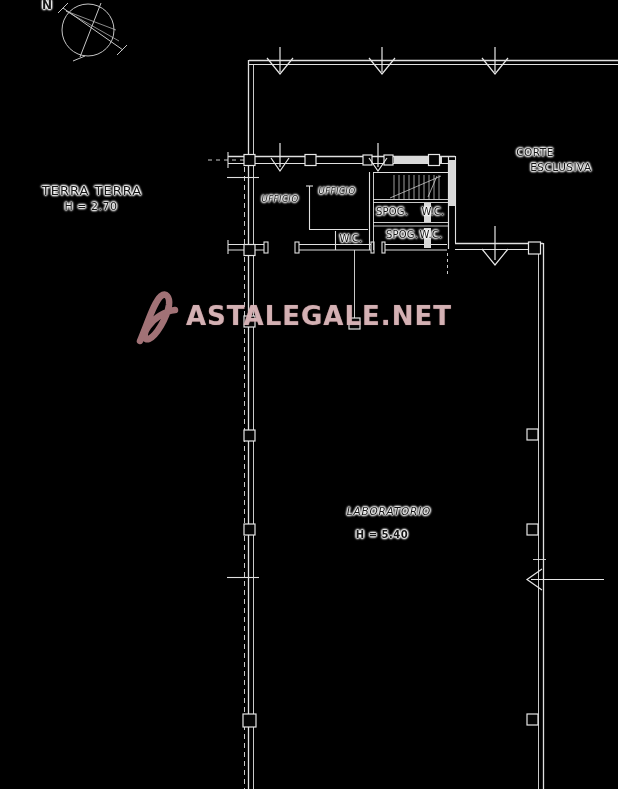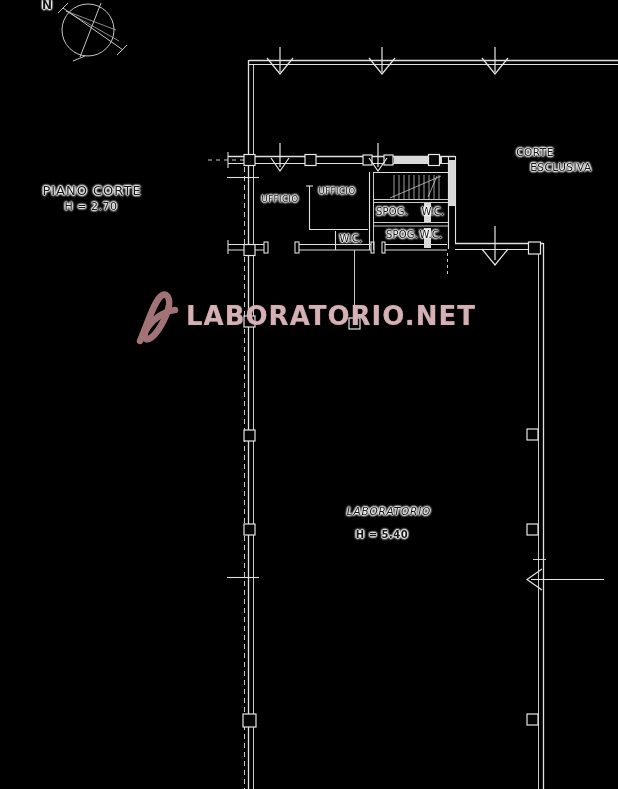--- a/index.html
+++ b/index.html
@@ -5,21 +5,21 @@
   html,body{margin:0;padding:0;background:#000;}
   #stage{position:relative;width:618px;height:789px;background:#000;overflow:hidden;
          font-family:"DejaVu Sans",sans-serif;}
   .lbl{position:absolute;color:#161616;white-space:nowrap;transform:translateX(-50%);
        text-shadow:0 0 1px #fff,0 0 2px #fff,0 0 3px #fff,0 1px 2px #fff,0 -1px 2px #fff,
                    1px 0 2px #fff,-1px 0 2px #fff;}
   .lbl-left{transform:none;}
   .t-title{font-size:13px;letter-spacing:1px;}
   .t-sub{font-size:11px;letter-spacing:0.5px;}
   .t-court{font-size:10.5px;letter-spacing:0.5px;}
-  .t-room{font-size:8.5px;letter-spacing:0.5px;}
+  .t-room{font-size:8.5px;letter-spacing:0.5px;font-style:italic;}
   .t-small{font-size:10px;letter-spacing:0.2px;}
   .t-lab{font-size:10.5px;letter-spacing:0.8px;font-style:italic;}
   .t-labh{font-size:10px;letter-spacing:0.5px;}
   .t-n{font-size:12px;font-weight:bold;}
   #watermark-text{position:absolute;left:186px;top:301px;font-size:26px;font-weight:bold;
        letter-spacing:1px;color:rgba(231,203,205,0.78);
        text-shadow:0 0 1px rgba(160,95,100,0.9);white-space:nowrap;}
   svg{position:absolute;left:0;top:0;}
 </style>
 </head>
@@ -132,32 +132,32 @@
       <path d="M604,579.5 H531 M542,569 L527,579.5 L542,590"></path>
     </g>
 
     <path d="M140,341 C148,322 154,302 161,296 C166,292 170,297 169,305
              C167,318 156,336 149,339 C144,341 143,334 148,327
              C154,318 165,311 175,310" stroke="#c98f94" stroke-width="6.5" fill="none" stroke-linecap="round" stroke-linejoin="round" opacity="0.8"></path>
   </svg>
 
   <div class="lbl lbl-left t-n" style="left:42px;top:-2px;">N</div>
 
-  <div class="lbl t-title" style="left:92px;top:183px;">PIANO CORTE</div>
+  <div class="lbl t-title" style="left:92px;top:183px;">TERRA TERRA</div>
   <div class="lbl t-sub" style="left:91px;top:200px;">H = 2.70</div>
 
   <div class="lbl t-court" style="left:535px;top:146px;">CORTE</div>
   <div class="lbl t-court" style="left:543px;top:161px;padding-left:36px;">ESCLUSIVA</div>
 
   <div class="lbl t-room" style="left:280px;top:194px;">UFFICIO</div>
   <div class="lbl t-room" style="left:337px;top:186px;">UFFICIO</div>
 
   <div class="lbl t-small" style="left:392px;top:206px;">SPOG.</div>
   <div class="lbl t-small" style="left:433px;top:206px;">W.C.</div>
   <div class="lbl t-small" style="left:402px;top:229px;">SPOG.</div>
   <div class="lbl t-small" style="left:431px;top:229px;">W.C.</div>
   <div class="lbl t-small" style="left:351px;top:233px;">W.C.</div>
 
   <div class="lbl t-lab" style="left:389px;top:505px;">LABORATORIO</div>
   <div class="lbl t-labh" style="left:382px;top:529px;font-weight:bold;">H = 5.40</div>
 
-  <div id="watermark-text">LABORATORIO.NET</div>
+  <div id="watermark-text">ASTALEGALE.NET</div>
 </div>
 
 </body></html>

